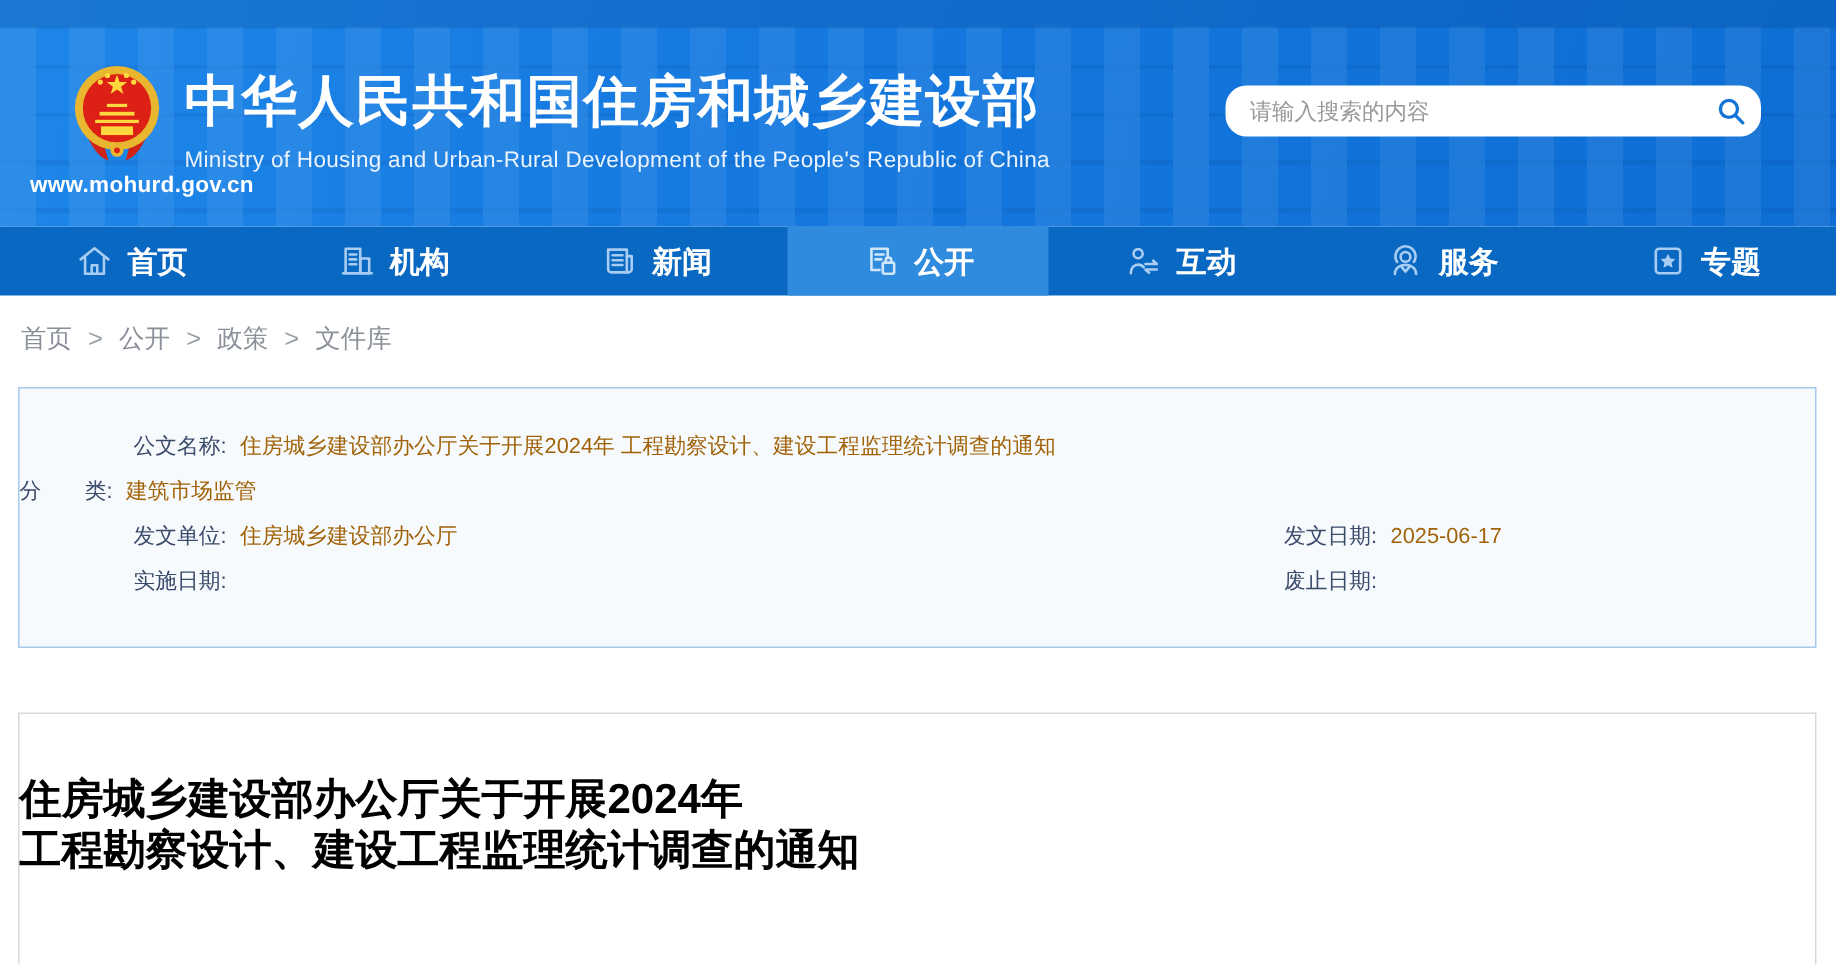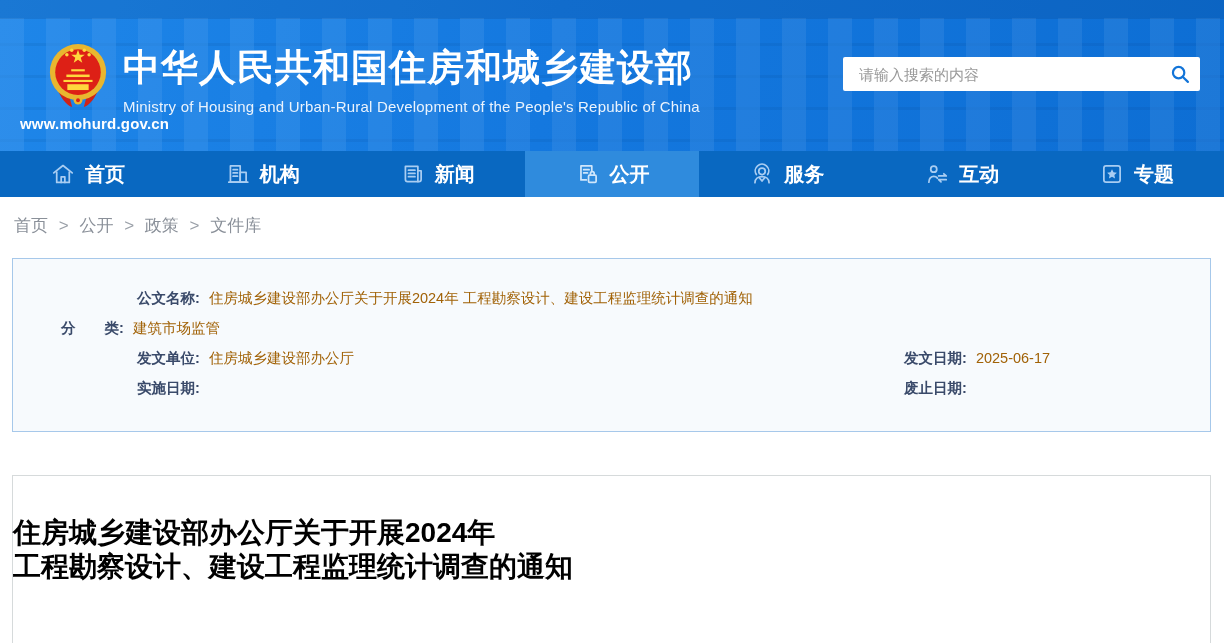--- a/index.html
+++ b/index.html
@@ -17,22 +17,22 @@
     pointer-events: none; }
   .roof-band { position: absolute; left: 0; top: 0; width: 100%; height: 19px;
     background: rgba(4,48,104,.16); pointer-events: none; }
   .logo { position: absolute; left: 20px; top: 40px; width: 116px; text-align: center;
     text-decoration: none; display: block; cursor: pointer; }
   .logo svg.emblem { width: 62px; height: 72px; display: block; margin: 0 auto; }
   .site-url { margin-top: 3px; color: #fff; font-weight: bold; font-size: 15px; letter-spacing: .2px; }
   .title-wrap { position: absolute; left: 123px; top: 46px; color: #fff; }
   .site-title { font-size: 37px; font-weight: bold; letter-spacing: 1px; line-height: 44px; color: #fff; }
   .site-subtitle { margin-top: 8px; font-size: 15px; color: #eaf3fd; letter-spacing: .2px; }
-  .search { position: absolute; left: 843px; top: 57px; width: 357px; height: 34px;
-    background: #fff; border-radius: 2px; display: flex; align-items: center; }
+  .search { position: absolute; left: 817px; top: 57px; width: 357px; height: 34px;
+    background: #fff; border-radius: 14px; display: flex; align-items: center; }
   .search input { flex: 1; border: none; outline: none; height: 100%; padding: 0 10px 0 16px;
     font-size: 15px; color: #333; background: transparent; font-family: inherit; }
   .search input::placeholder { color: #999; }
   .search-btn { border: none; background: transparent; width: 40px; height: 34px; cursor: pointer;
     display: flex; align-items: center; justify-content: center; }
 
   
   .nav { display: flex; height: 46px; background: #0968c1; }
   .nav-item { flex: 1; display: flex; align-items: center; justify-content: center; gap: 9px;
     cursor: pointer; color: #fff; }
@@ -46,21 +46,21 @@
   .breadcrumb { margin: 21px 0 16px 14px; font-size: 17px; color: #8a9099; height: 16px; line-height: 16px; }
   .breadcrumb a { color: #8a9099; text-decoration: none; cursor: pointer; }
   .breadcrumb .sep { margin: 0 6px; color: #9aa0a8; }
 
   
   .meta-box { margin: 24px 12px 0 12px; width: 1199px; border: 1px solid #a6c8ea;
     background: #f7fafd; padding: 24px 0 28px 0; }
   .meta-row { display: flex; line-height: 30px; font-size: 14.5px; }
   .meta-cell.left { width: 843px; padding-left: 76px; }
   .meta-cell.right { flex: 1; }
-  .meta-label { font-weight: bold; color: #3a4a6a; margin-right: 5px; white-space: pre; margin-left: 48px; }
+  .meta-label { font-weight: normal; color: #3a4a6a; margin-right: 5px; white-space: pre; }
   .meta-value { color: #a16207; }
 
   
   .doc-box { margin: 43px 12px 0 12px; width: 1199px; height: 320px;
     border: 1px solid #d6dadb; background: #fff; }
   .doc-title { padding-top: 40px; font-size: 28px; font-weight: bold;
     color: #000; line-height: 34px; }
 </style>
 </head>
 <body>
@@ -143,35 +143,35 @@
         <path d="M15.5 9 V4.5 H5.5 V17.5 H10.5"></path>
         <line x1="8" y1="8" x2="13" y2="8"></line>
           <line x1="8" y1="11" x2="11.5" y2="11"></line>
         <rect x="12.5" y="13" width="7" height="6.8" rx="1"></rect>
         <path d="M14.3 13 v-1.4 a1.7 1.7 0 0 1 3.4 0 V13"></path>
       </svg>
       <span class="nav-label">公开</span>
     </div>
     <div class="nav-item">
       <svg class="nav-ico" viewBox="0 0 24 24">
+        <circle cx="9" cy="7.5" r="2.8"></circle>
+        <path d="M4.5 19.5 c0-3.4 2-5.3 4.5-5.3 1.4 0 2.6.6 3.4 1.6"></path>
+        <path d="M13.5 13.8 H20.5 L18.3 11.8"></path>
+        <path d="M20.5 17.2 H13.5 L15.7 19.2"></path>
+      </svg>
+      <span class="nav-label">互动</span>
+    </div>
+    <div class="nav-item">
+      <svg class="nav-ico" viewBox="0 0 24 24">
         <circle cx="12" cy="9.5" r="3"></circle>
         <path d="M6.8 12.5 a6.2 6.2 0 1 1 10.4 0"></path>
         <path d="M5.5 20 c0-3.6 2.9-5.6 6.5-5.6 s6.5 2 6.5 5.6"></path>
         <path d="M9.5 15.5 L12 18.5 L14.5 15.5"></path>
       </svg>
       <span class="nav-label">服务</span>
-    </div>
-    <div class="nav-item">
-      <svg class="nav-ico" viewBox="0 0 24 24">
-        <circle cx="9" cy="7.5" r="2.8"></circle>
-        <path d="M4.5 19.5 c0-3.4 2-5.3 4.5-5.3 1.4 0 2.6.6 3.4 1.6"></path>
-        <path d="M13.5 13.8 H20.5 L18.3 11.8"></path>
-        <path d="M20.5 17.2 H13.5 L15.7 19.2"></path>
-      </svg>
-      <span class="nav-label">互动</span>
     </div>
     <div class="nav-item">
       <svg class="nav-ico" viewBox="0 0 24 24">
         <rect x="4.5" y="4.5" width="15" height="15" rx="2"></rect>
         <polygon fill="#a9cdf2" stroke="none" points="12,7.5 13.4,10.4 16.5,10.8 14.2,13 14.8,16.1 12,14.6 9.2,16.1 9.8,13 7.5,10.8 10.6,10.4"></polygon>
       </svg>
       <span class="nav-label">专题</span>
     </div>
   </nav>
 

